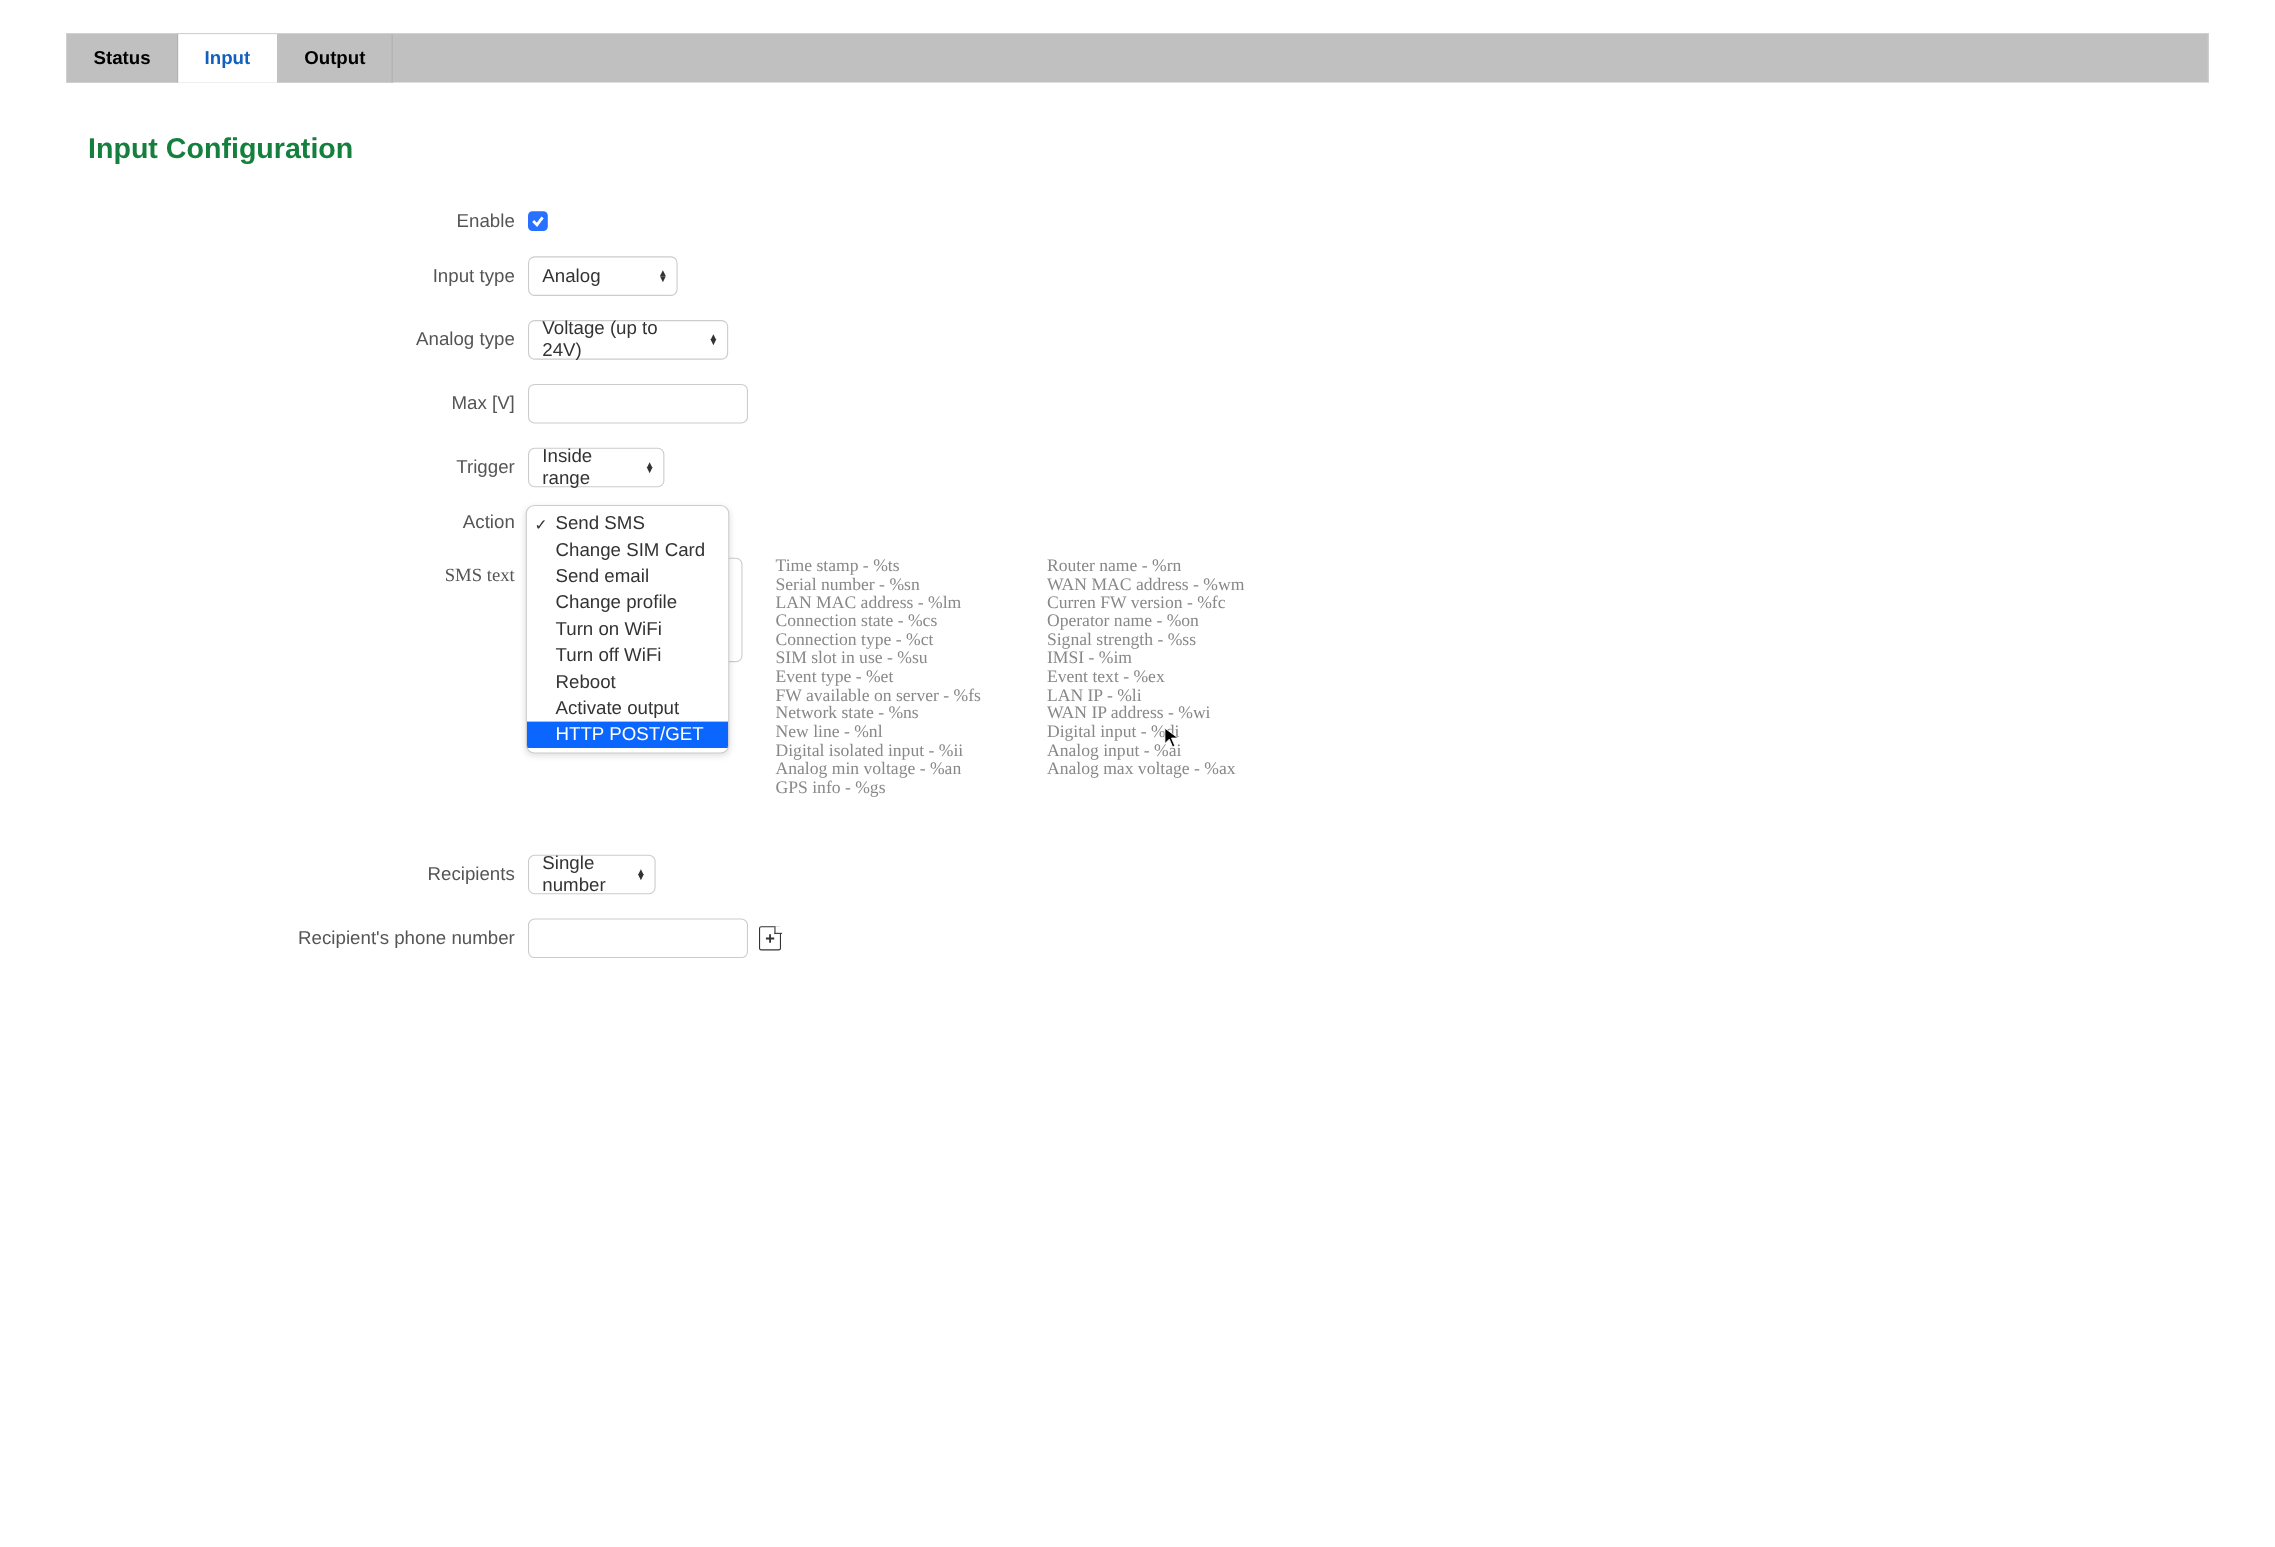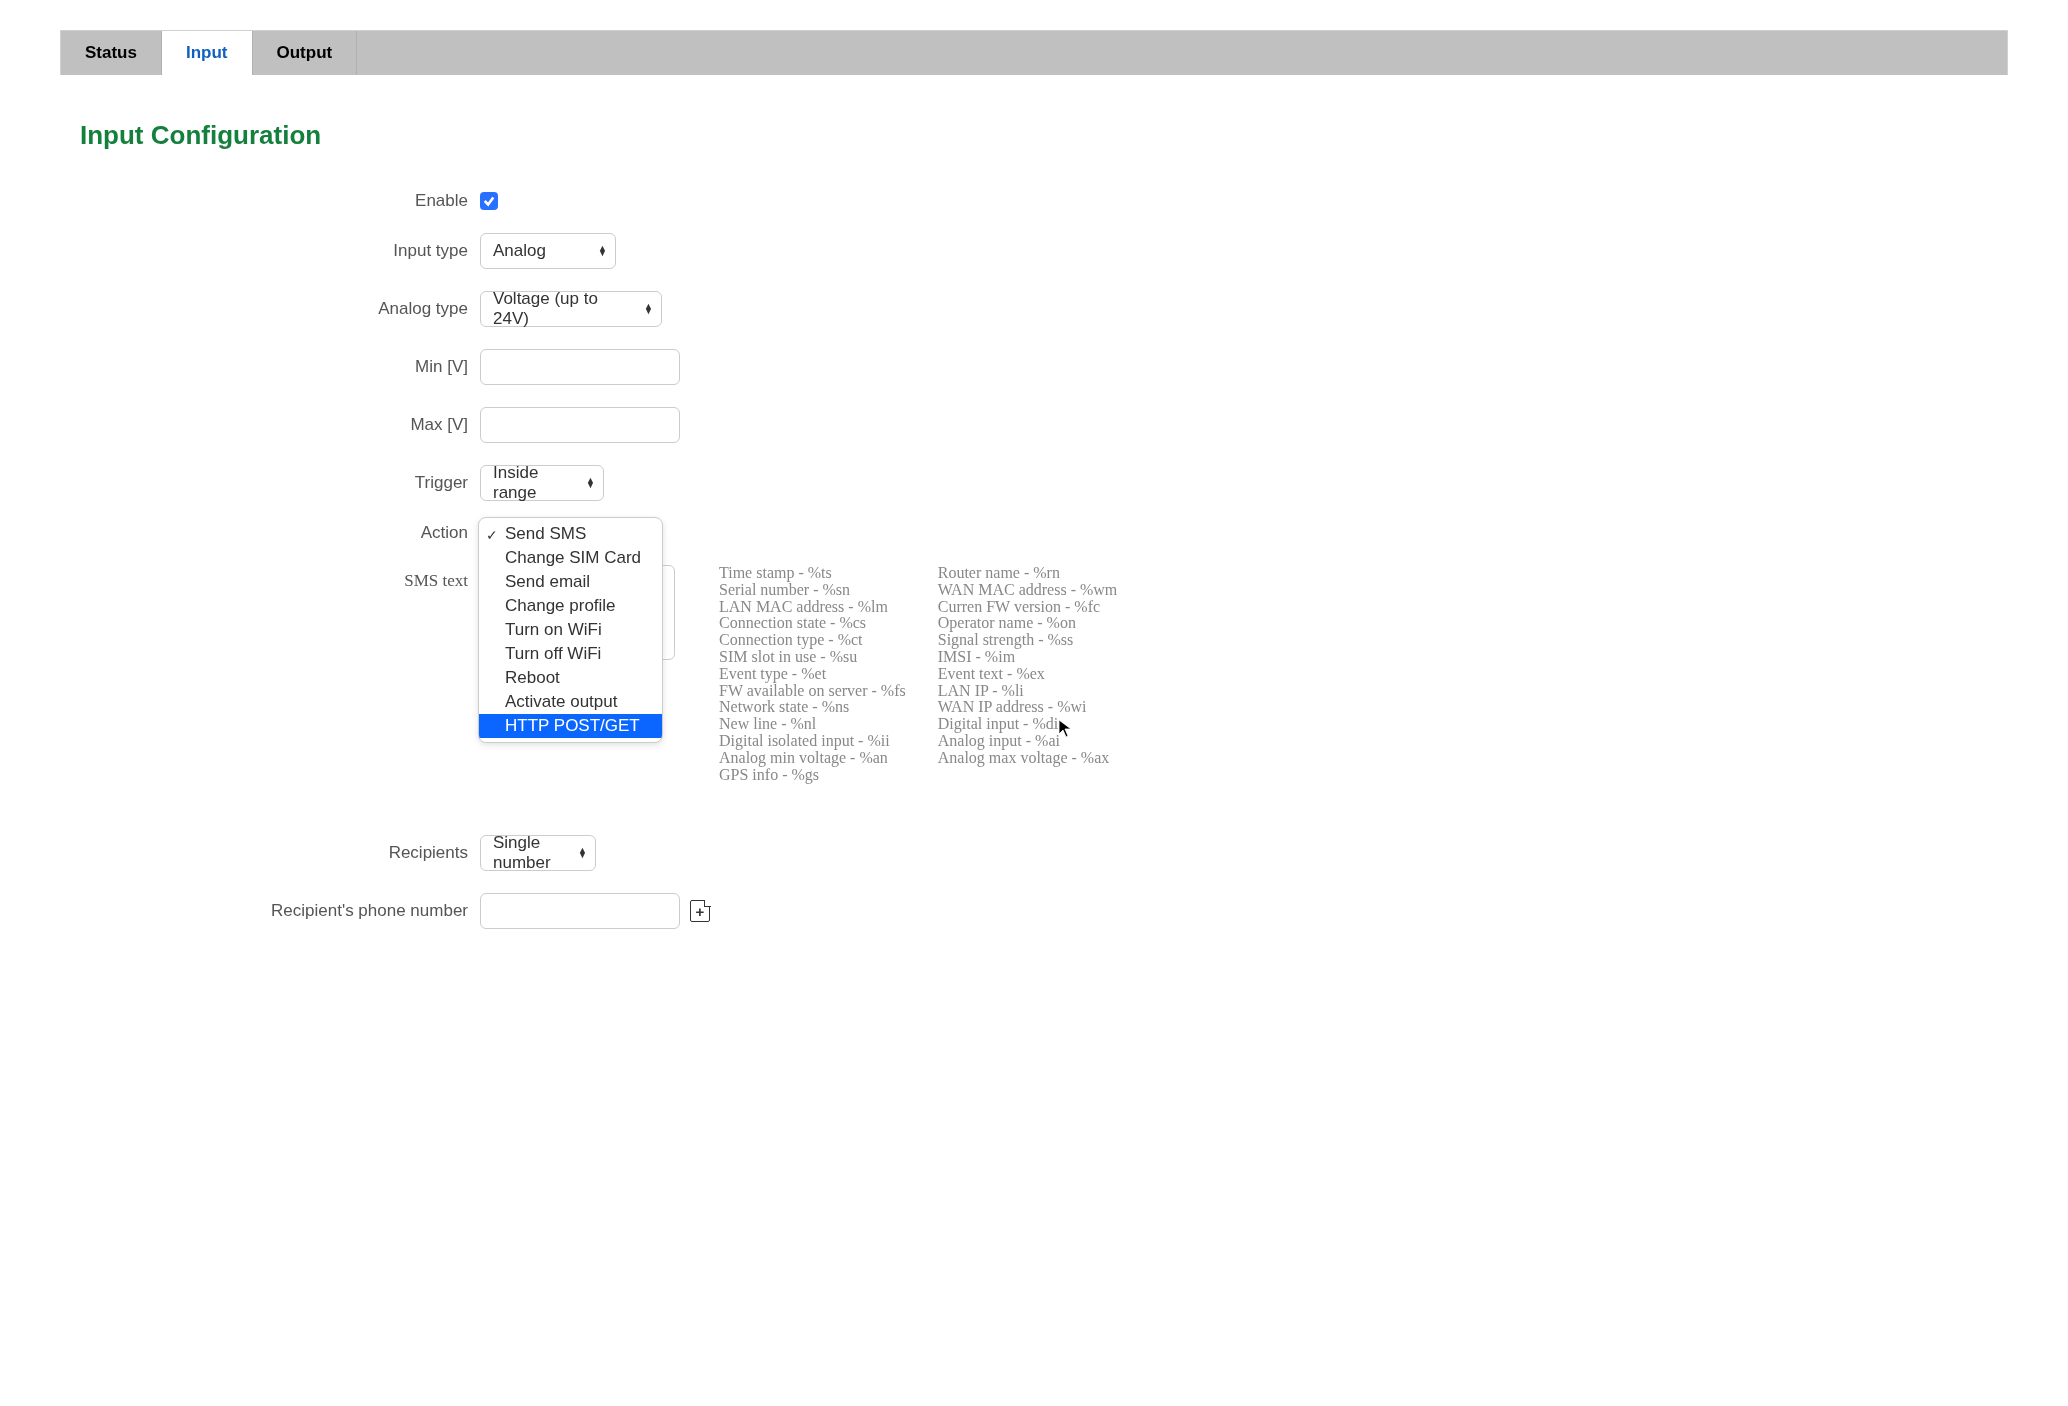--- a/index.html
+++ b/index.html
@@ -144,22 +144,22 @@
       left: 7px;
       top: 2px;
       font-size: 14px;
     }
     .dropdown-item.highlighted {
       background: #0a66ff;
       color: #fff;
     }
     .hints {
       display: flex;
-      margin-left: 44px;
-      gap: 32px;
+      margin-left: 30px;
+      gap: 60px;
       padding-top: 0;
     }
     .hints-col {
       display: flex;
       flex-direction: column;
       color: #888;
       font-size: 16px;
       line-height: 1.05;
     }
     .hints-col span {
@@ -234,24 +234,20 @@
   </div>
 
   <div class="form-row">
     <div class="form-label">Analog type</div>
     <div class="select" style="width:182px">
       <span>Voltage (up to 24V)</span>
       <span class="select-arrows">▲<br>▼</span>
     </div>
   </div>
 
-  <div class="form-row">
-    <div class="form-label">Min [V]</div>
-    <input type="text" class="text-input" value="" style="">
-  </div>
 
   <div class="form-row">
     <div class="form-label">Max [V]</div>
     <input type="text" class="text-input" value="" style="">
   </div>
 
   <div class="form-row">
     <div class="form-label">Trigger</div>
     <div class="select" style="width:124px">
       <span>Inside range</span>

